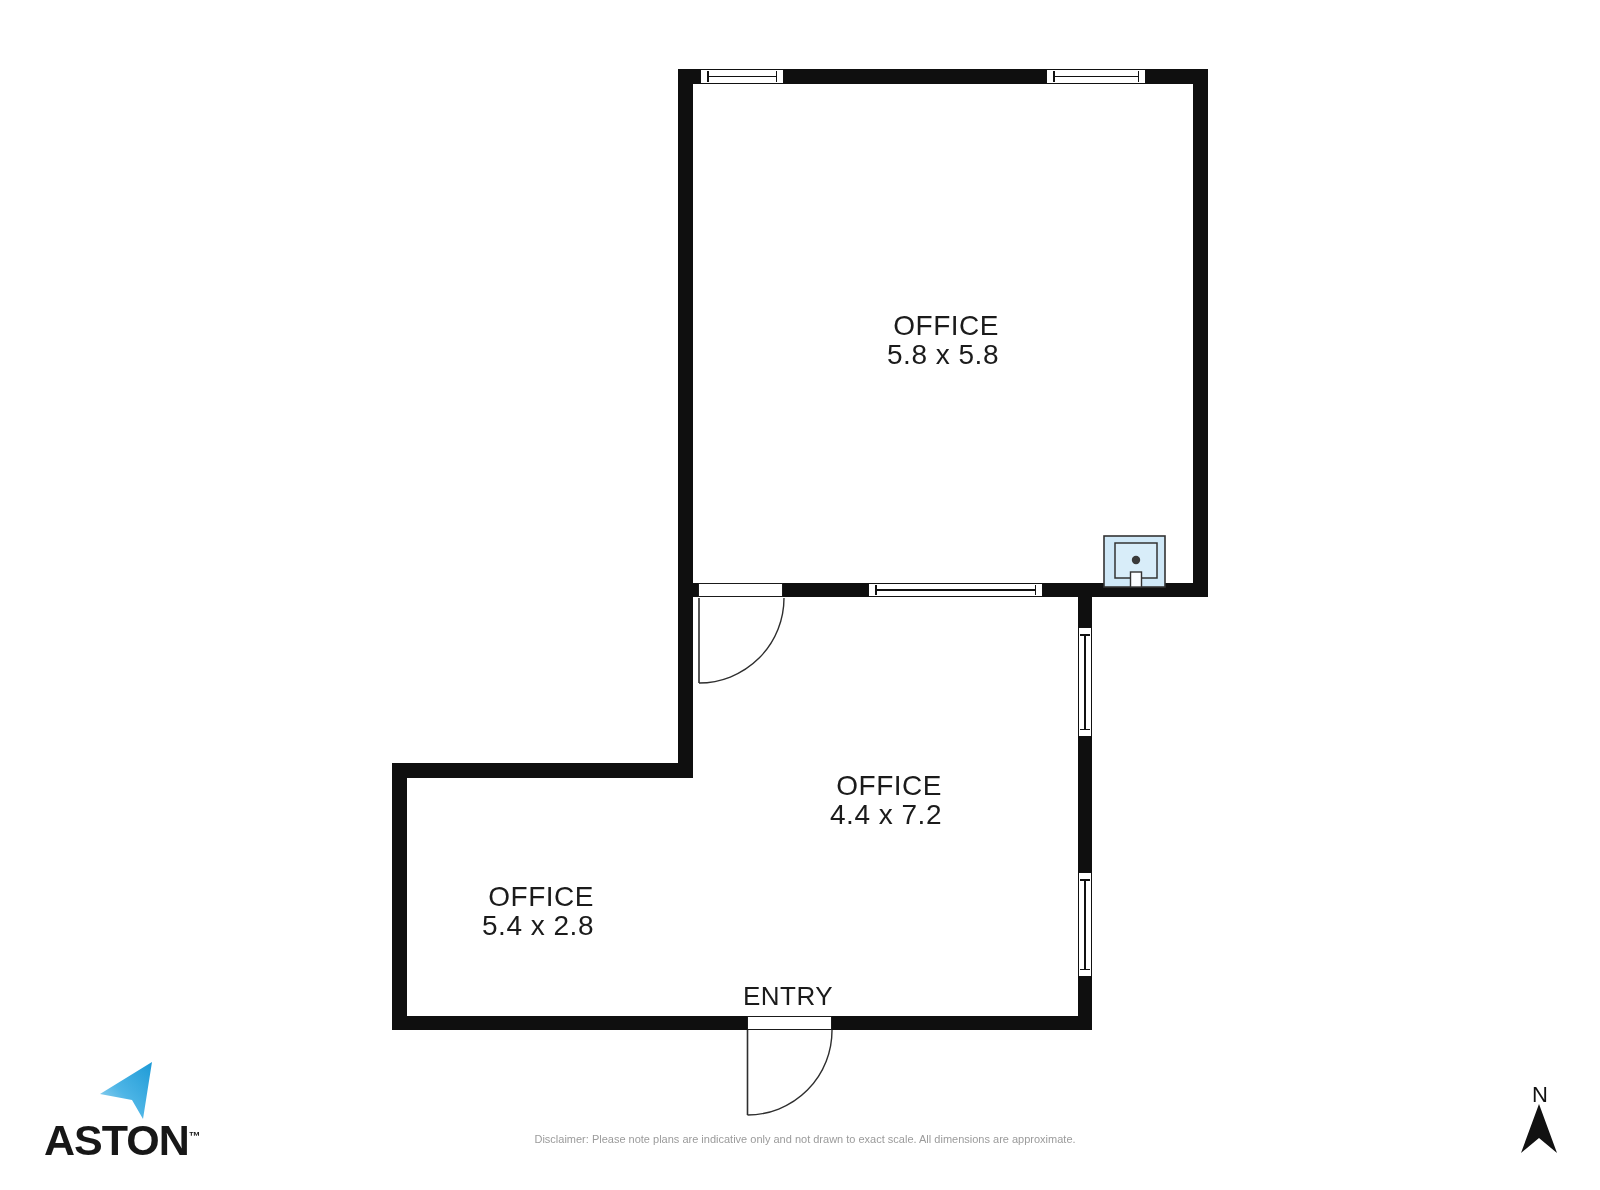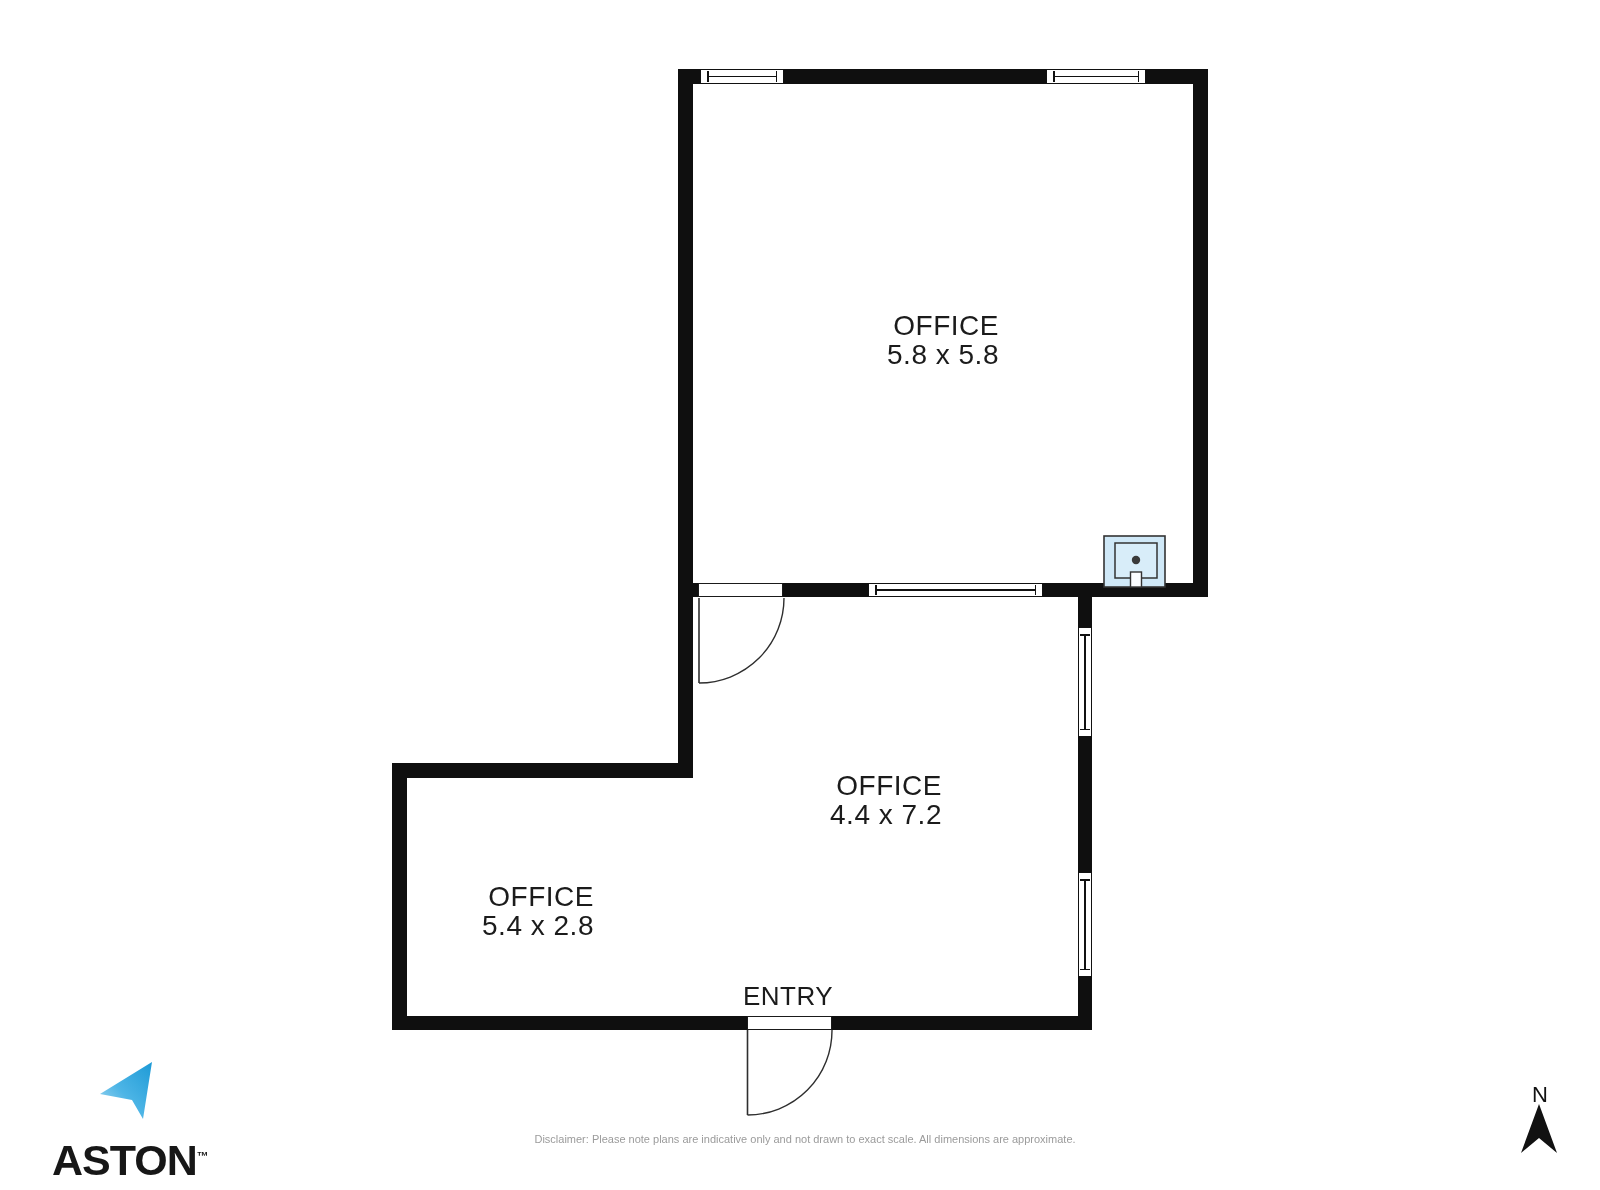--- a/index.html
+++ b/index.html
@@ -15,22 +15,22 @@
   .window-v .w-mid{top:6px;bottom:6px;left:50%;width:1.5px;margin-left:-0.75px;}
   .window-v .w-p1{top:6px;left:1px;right:1px;height:1.5px;}
   .window-v .w-p2{bottom:6px;left:1px;right:1px;height:1.5px;}
   .svg-layer{position:absolute;left:0;top:0;width:1600px;height:1190px;pointer-events:none;}
   .room-label{position:absolute;transform:translate(-50%,-50%);text-align:right;
               color:#1b1b1b;font-size:28px;line-height:29px;letter-spacing:0.5px;white-space:nowrap;}
   .entry-label{position:absolute;transform:translate(-50%,-50%);color:#1b1b1b;
                font-size:26px;letter-spacing:0.5px;white-space:nowrap;}
   .north-label{position:absolute;transform:translate(-50%,-50%);color:#111;
                font-size:22px;white-space:nowrap;}
-  .brand{position:absolute;left:52px;top:1116px;color:#171717;font-size:43px;
-         font-weight:bold;letter-spacing:-1px;white-space:nowrap;margin-top:20px;}
+  .brand{position:absolute;left:44px;top:1116px;color:#171717;font-size:43px;
+         font-weight:bold;letter-spacing:-1px;white-space:nowrap;}
   .brand .tm{font-size:12px;vertical-align:super;letter-spacing:0;}
   .disclaimer{position:absolute;left:805px;top:1139px;transform:translate(-50%,-50%);
               color:#9b9b9b;font-size:11px;white-space:nowrap;}
 </style>
 </head>
 <body>
 
 <div class="canvas">
 
   <div class="wall" style="left:678px;top:69px;width:22px;height:15px"></div>

